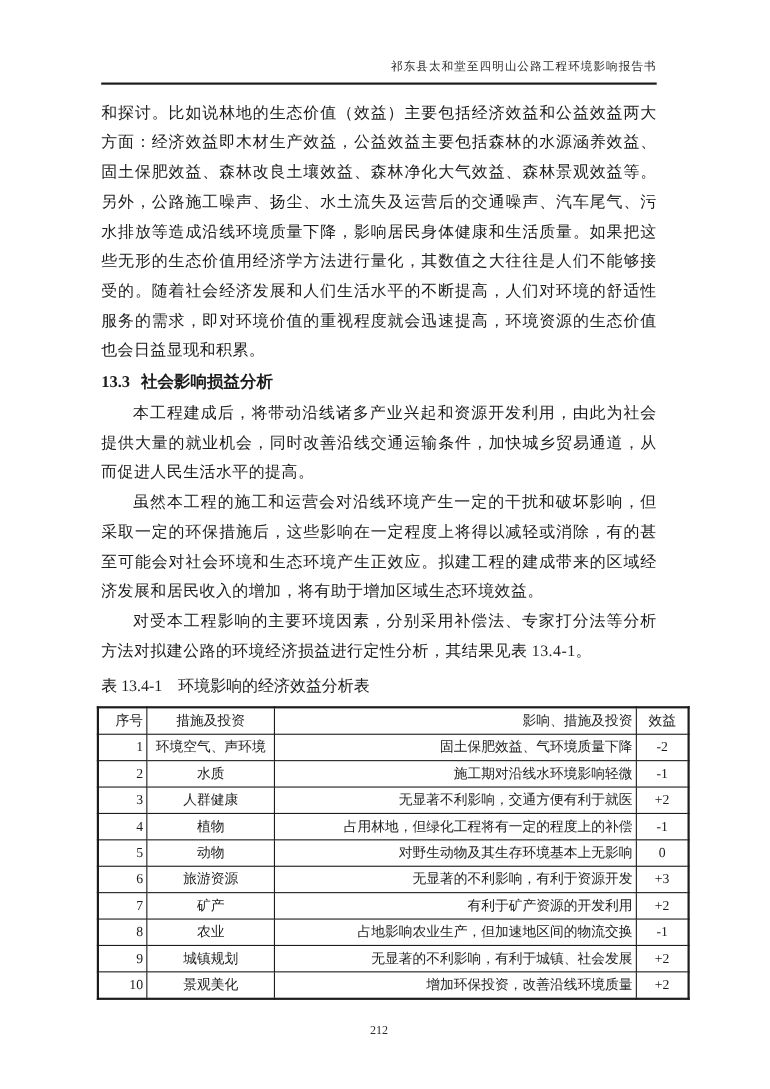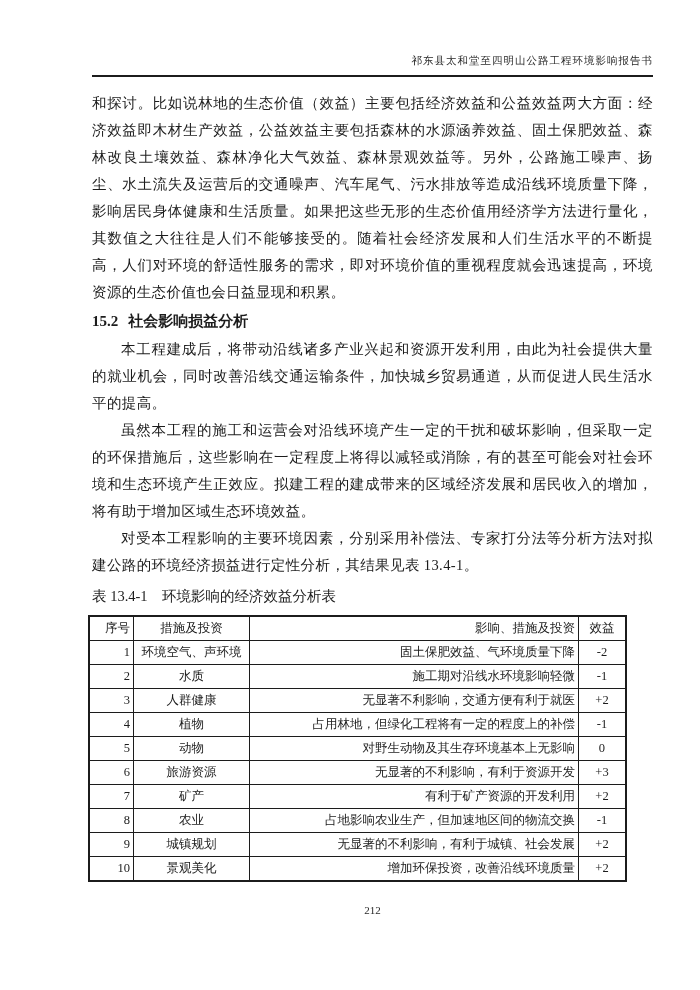--- a/index.html
+++ b/index.html
@@ -6,21 +6,21 @@
   body {
     width: 700px; height: 990px;
     background: #ffffff;
     font-family: "Liberation Serif", "DejaVu Serif", serif;
     color: #1c1c1c;
     overflow: hidden;
   }
   .page {
     box-sizing: border-box;
     width: 700px; height: 990px;
-    padding: 54px 47px 0 92px;
+    padding: 54px 103px 0 92px;
   }
   
   .doc-header {
     text-align: right;
     font-size: 10.5px;
     letter-spacing: 1px;
     padding-bottom: 7px;
     border-bottom: 2px solid #1c1c1c;
     color: #2a2a2a;
   }
@@ -86,21 +86,21 @@
 <div class="page">
 
   <div class="doc-header">
     <span>祁东县太和堂至四明山公路工程环境影响报告书</span>
   </div>
 
   <div class="main">
 
     <p class="para no-indent">和探讨。比如说林地的生态价值（效益）主要包括经济效益和公益效益两大方面：经济效益即木材生产效益，公益效益主要包括森林的水源涵养效益、固土保肥效益、森林改良土壤效益、森林净化大气效益、森林景观效益等。另外，公路施工噪声、扬尘、水土流失及运营后的交通噪声、汽车尾气、污水排放等造成沿线环境质量下降，影响居民身体健康和生活质量。如果把这些无形的生态价值用经济学方法进行量化，其数值之大往往是人们不能够接受的。随着社会经济发展和人们生活水平的不断提高，人们对环境的舒适性服务的需求，即对环境价值的重视程度就会迅速提高，环境资源的生态价值也会日益显现和积累。</p>
 
-    <h2 class="sec-heading"><span class="sec-num">15.2</span><span>社会影响损益分析</span></h2>
+    <h2 class="sec-heading"><span class="sec-num">13.3</span><span>社会影响损益分析</span></h2>
 
     <p class="para">本工程建成后，将带动沿线诸多产业兴起和资源开发利用，由此为社会提供大量的就业机会，同时改善沿线交通运输条件，加快城乡贸易通道，从而促进人民生活水平的提高。</p>
 
 
     <p class="para">虽然本工程的施工和运营会对沿线环境产生一定的干扰和破坏影响，但采取一定的环保措施后，这些影响在一定程度上将得以减轻或消除，有的甚至可能会对社会环境和生态环境产生正效应。拟建工程的建成带来的区域经济发展和居民收入的增加，将有助于增加区域生态环境效益。</p>
 
     <p class="para">对受本工程影响的主要环境因素，分别采用补偿法、专家打分法等分析方法对拟建公路的环境经济损益进行定性分析，其结果见表 13.4-1。</p>
 
     <div class="table-caption">表 13.4-1　环境影响的经济效益分析表</div>
 

